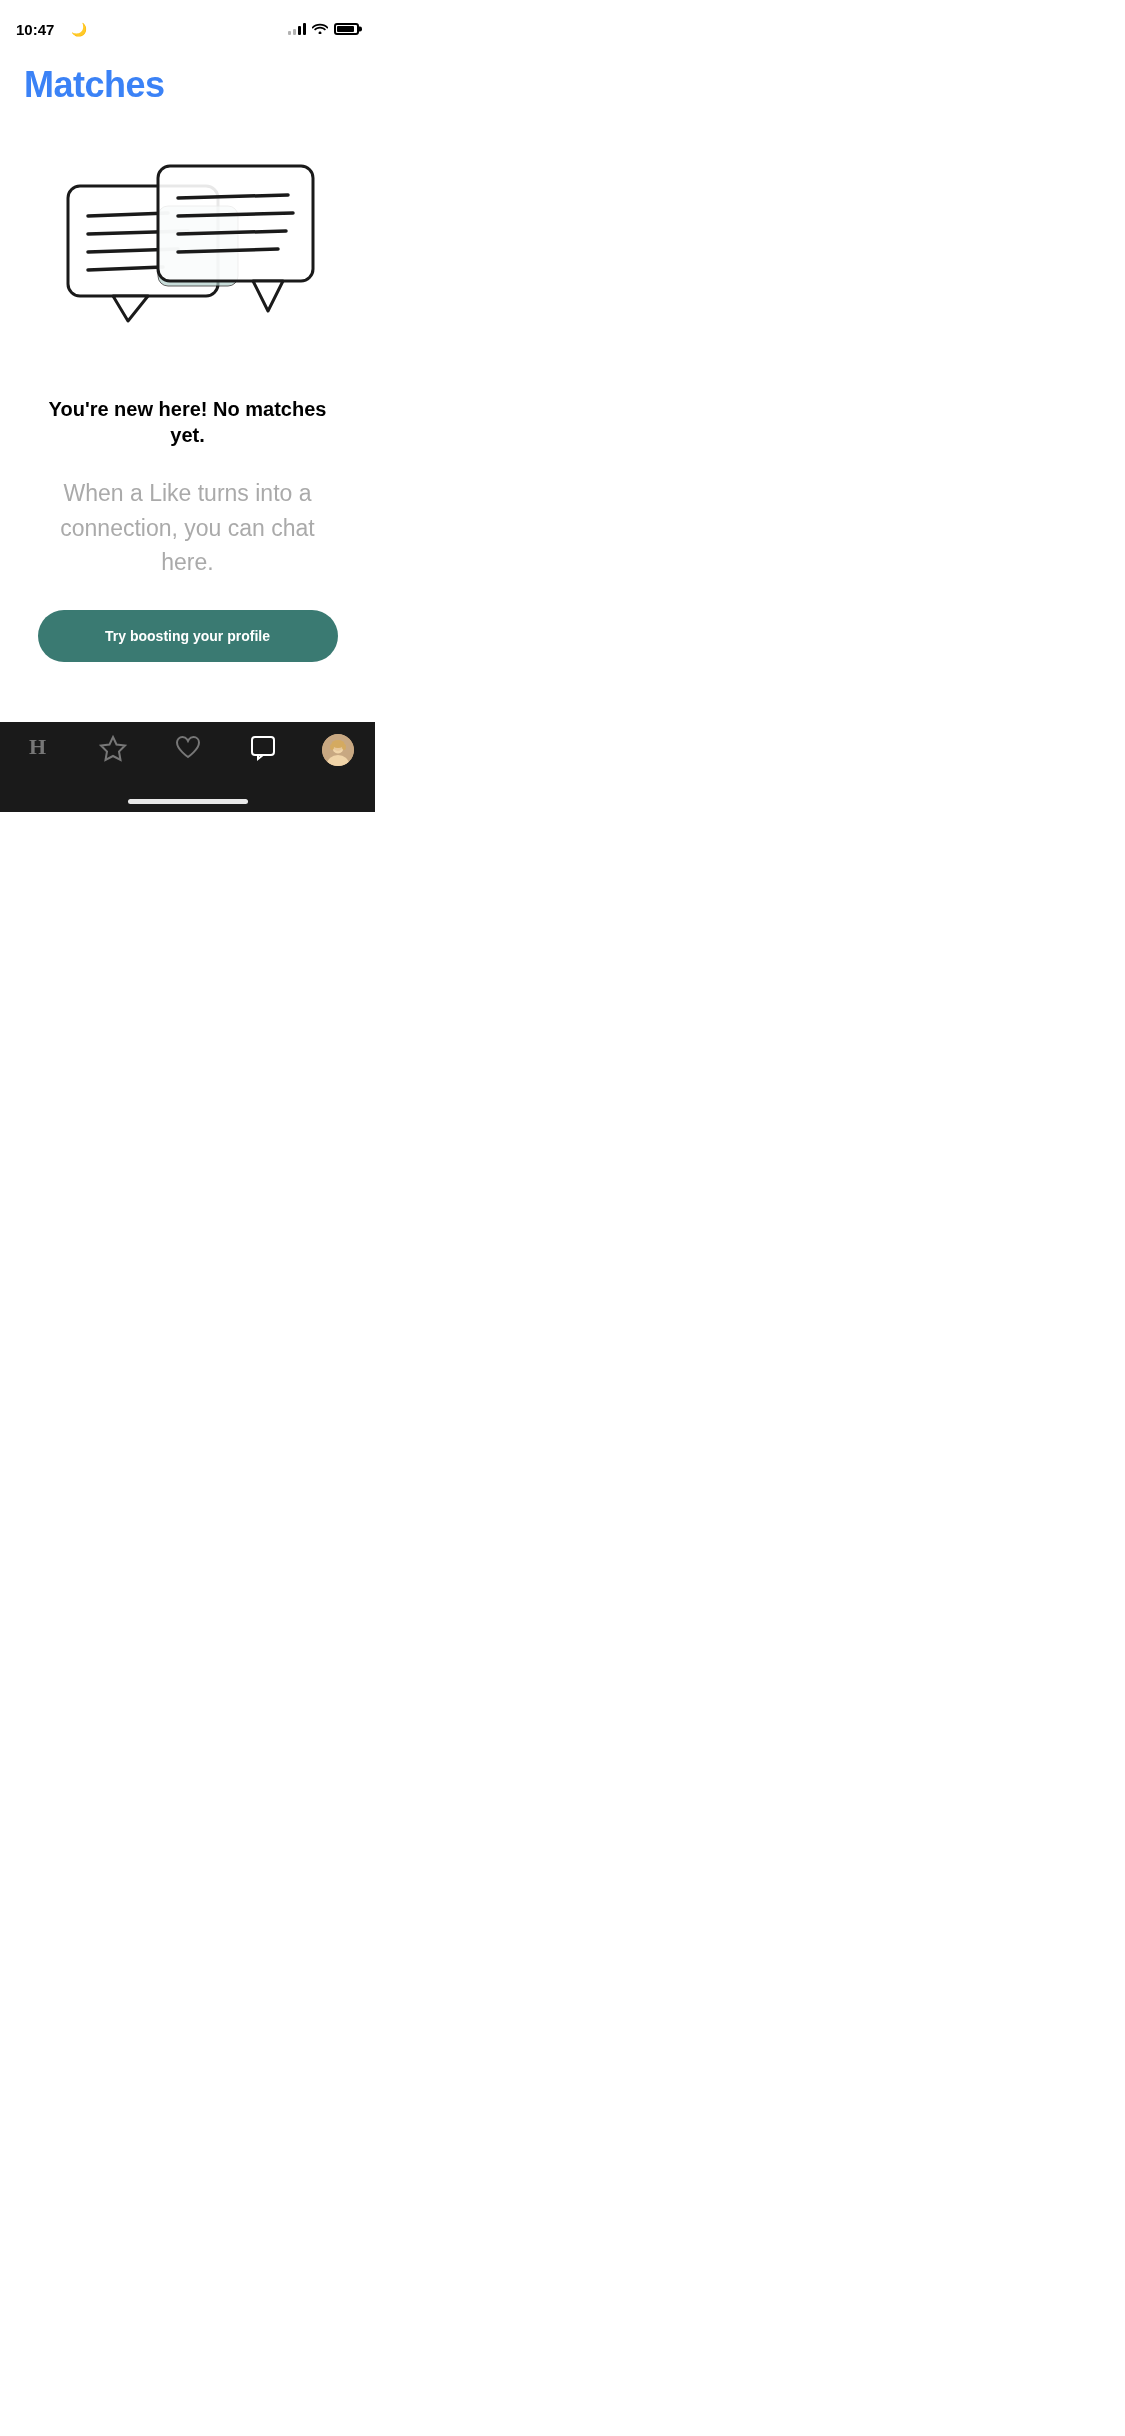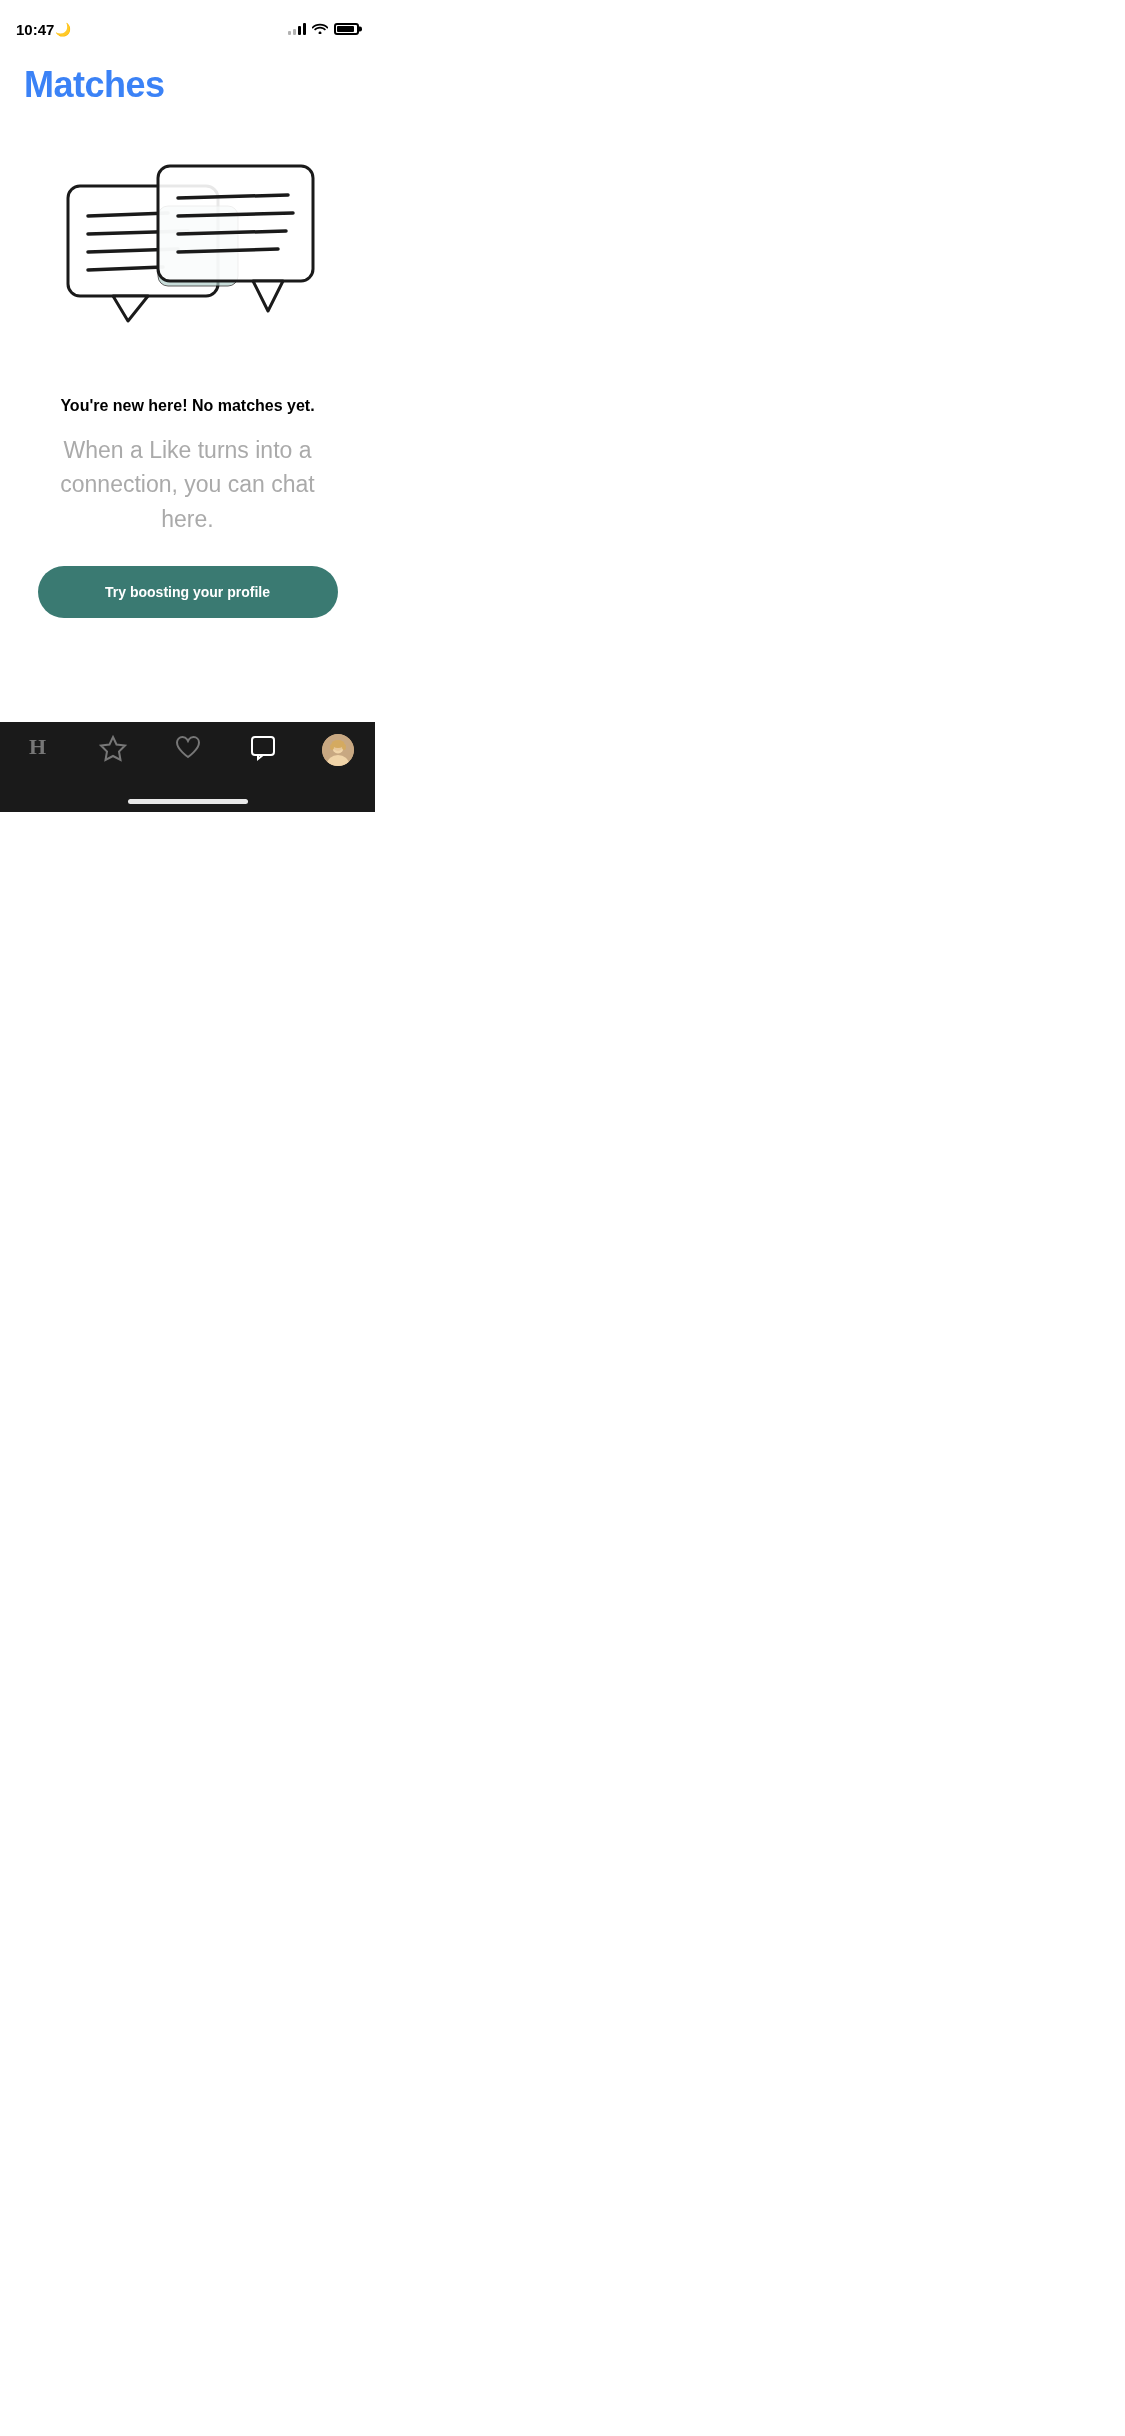--- a/index.html
+++ b/index.html
@@ -22,21 +22,21 @@
       padding: 14px 16px 0 16px;
       height: 44px;
     }
 
     .status-time {
       font-size: 15px;
       font-weight: 600;
       color: #000;
       display: flex;
       align-items: center;
-      gap: 1px;
+      gap: 17px;
     }
 
     .moon-icon {
       font-size: 13px;
     }
 
     .status-icons {
       display: flex;
       align-items: center;
       gap: 6px;
@@ -124,24 +124,24 @@
     }
 
     
     .empty-state {
       text-align: center;
       padding: 0 20px;
       margin-bottom: 30px;
     }
 
     .empty-title {
-      font-size: 16px;
+      font-size: 20px;
       font-weight: 700;
       color: #000;
-      margin-bottom: 16px;
+      margin-bottom: 28px;
       line-height: 1.3;
     }
 
     .empty-subtitle {
       font-size: 23px;
       color: #aaa;
       line-height: 1.5;
     }
 
     

